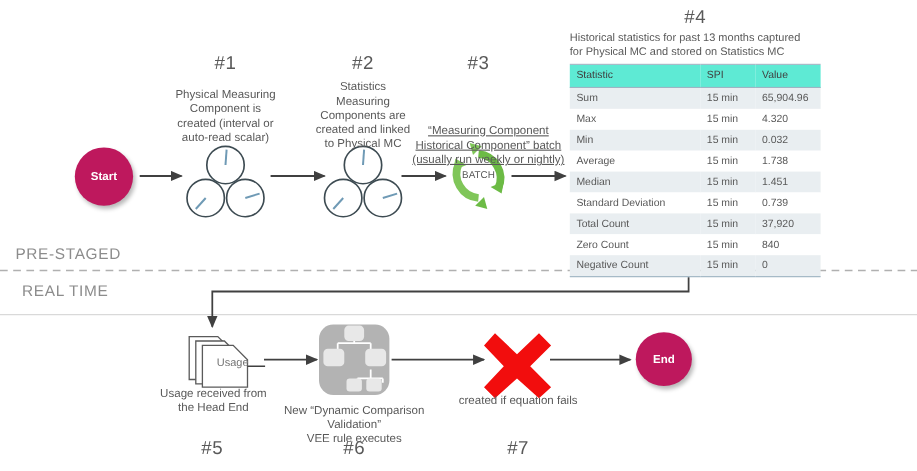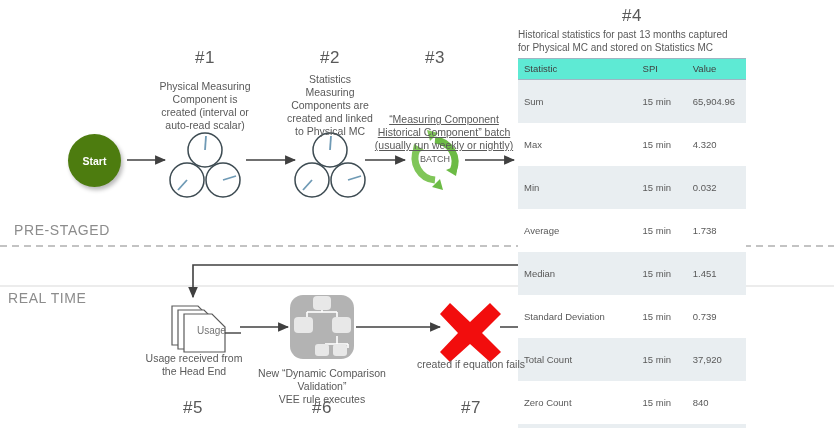--- a/index.html
+++ b/index.html
@@ -20,37 +20,37 @@
   .caption{
     font-size:10.5px;line-height:13px;color:#595959;text-align:center;
   }
   .band-label{
     font-size:14px;color:#8c8c8c;letter-spacing:.6px;
   }
 
   
   .node-circle{
     position:absolute;border-radius:50%;
-    background:#4d7c0f;
+    background:#be185d;
     display:flex;align-items:center;justify-content:center;
     color:#ffffff;font-size:10.5px;font-weight:bold;
     box-shadow:2px 3px 4px rgba(0,0,0,.28);
   }
 
   
   .stats-wrap{position:absolute;left:518px;top:58px;width:228px;}
   table.stats{border-collapse:collapse;width:228px;font-size:9.5px;}
   table.stats th{
     text-align:left;font-weight:normal;color:#404040;font-size:9.5px;
     padding:4px 6px 5px 6px;
     border-top:1px solid #9fb4c3;border-bottom:1px solid #9fb4c3;
     background:#5eead4;
   }
   table.stats td{
-    padding:16px 6px;color:#595959;font-size:9.5px;
+    padding:4px 6px;color:#595959;font-size:9.5px;
     border:none;
   }
   table.stats tbody tr:nth-child(odd){background:#e9eef1;}
   table.stats tbody tr:nth-child(even){background:#ffffff;}
   table.stats tbody tr:last-child td{border-bottom:1px solid #9fb4c3;}
   .col-stat{width:52%;}
   .col-spi{width:22%;}
   .col-val{width:26%;}
 
   .tbl-title{
@@ -142,21 +142,21 @@
       <rect x="315" y="344" width="14" height="12" rx="3" ry="3" fill="#e8e8e8"></rect>
       <rect x="333" y="344" width="14" height="12" rx="3" ry="3" fill="#e8e8e8"></rect>
     </g>
 
     <g>
       <path d="M450,303 L470,322 L490,303 L501,314 L482,333 L501,352 L490,362 L470,344 L450,362 L440,352 L458,333 L440,314 z" fill="#f20d0d"></path>
     </g>
   </svg>
 
   <div class="abs band-label" style="left:14px;top:222px;text-align:center;">PRE-STAGED</div>
-  <div class="abs band-label" style="left:8px;top:256px;margin-top:34px;">REAL TIME</div>
+  <div class="abs band-label" style="left:20px;top:256px;">REAL TIME</div>
 
   <div class="node-circle" style="left:68px;top:134px;width:53px;height:53px;">
     <span>Start</span>
   </div>
   <div class="node-circle" style="left:578px;top:302px;width:51px;height:49px;">
     <span>End</span>
   </div>
 
   <div class="abs step-num" style="left:145px;top:48px;">#1</div>
   <div class="abs step-num" style="left:270px;top:48px;">#2</div>

